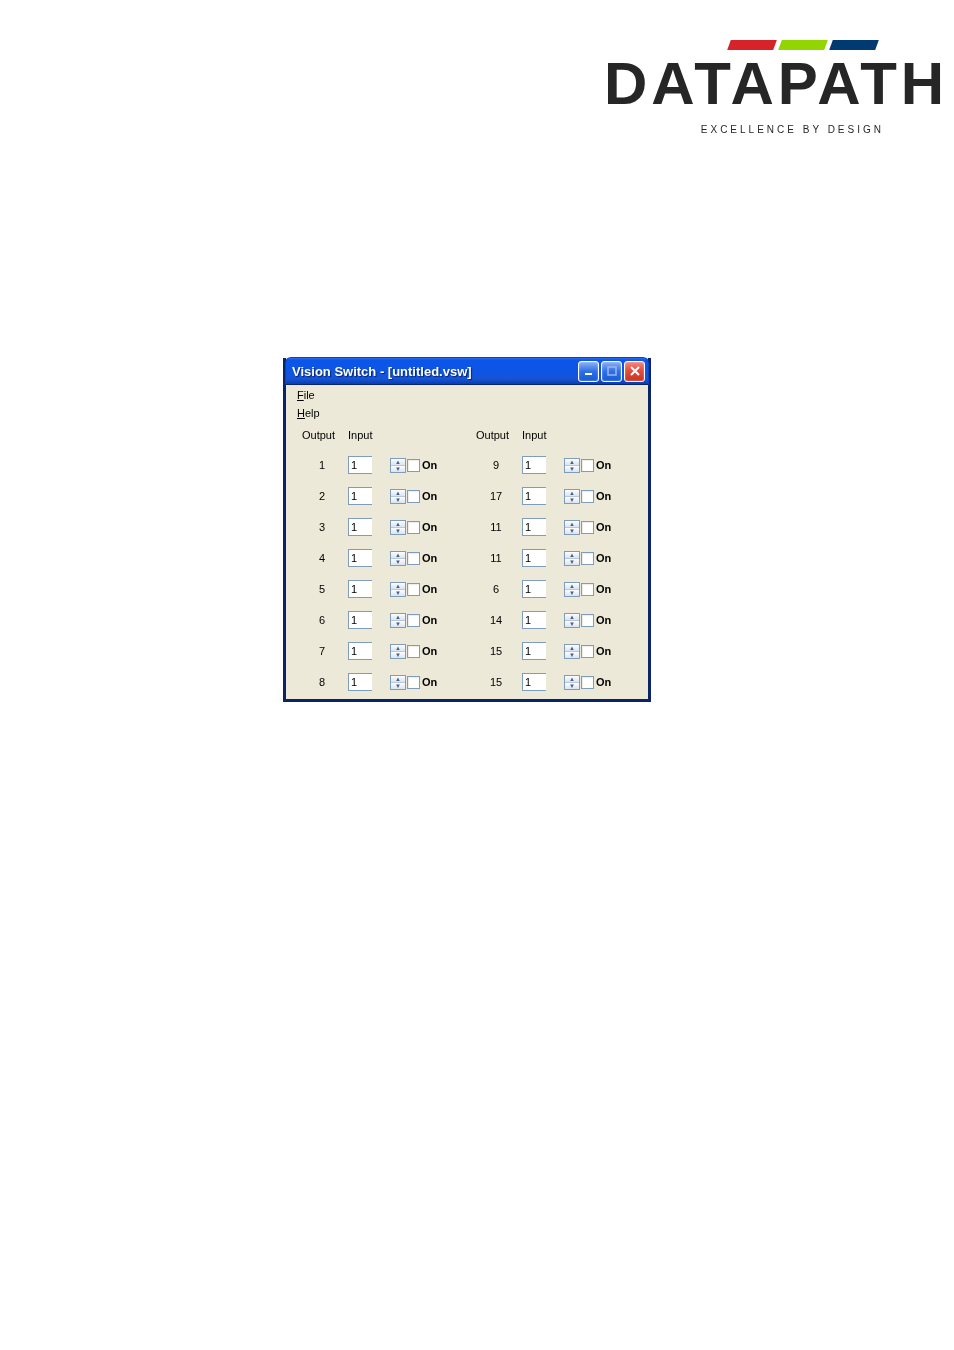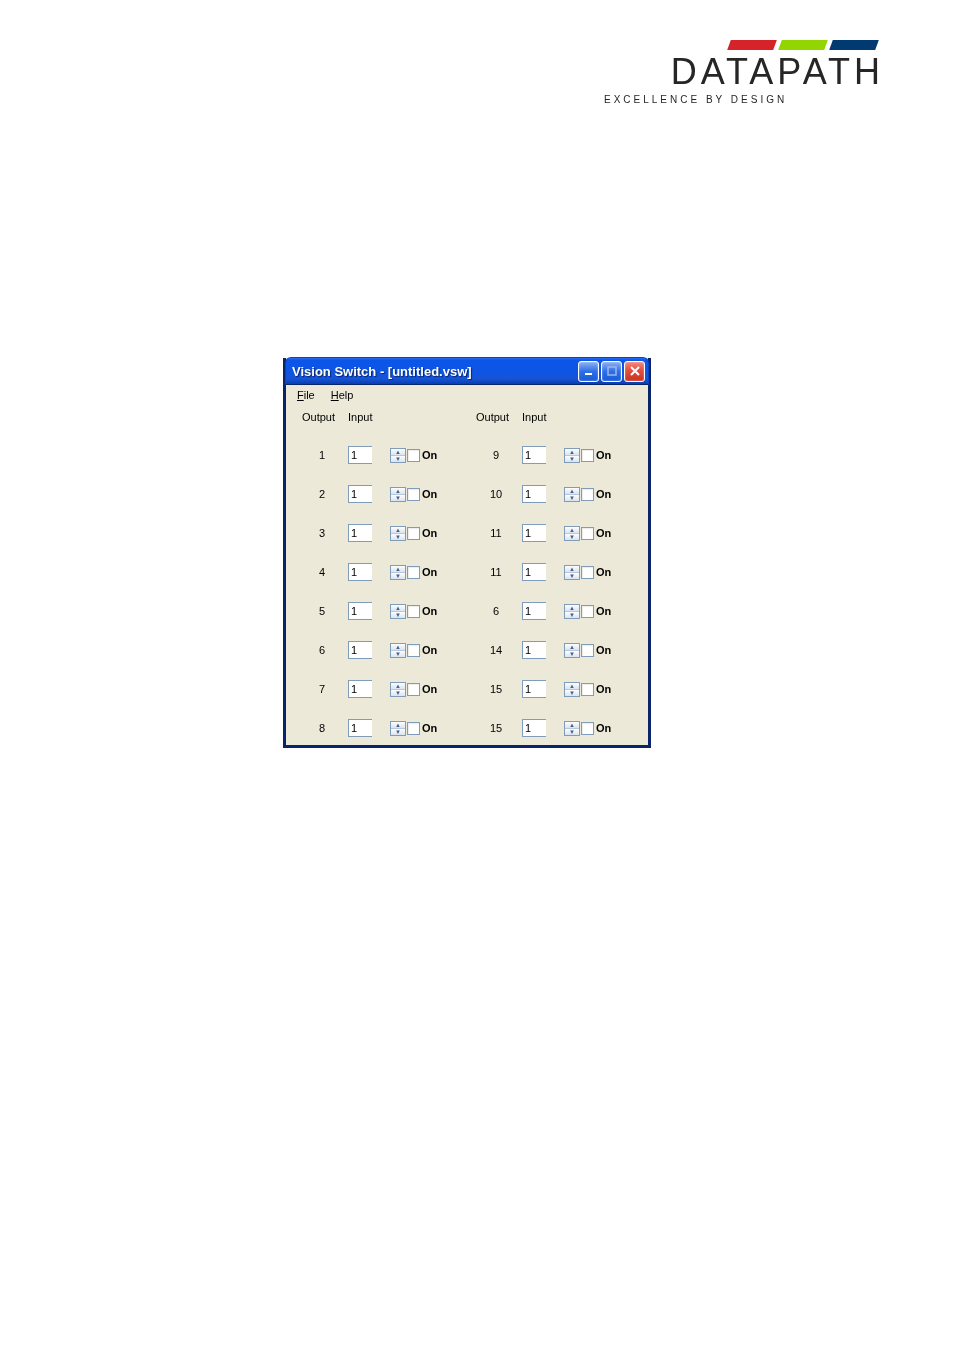--- a/index.html
+++ b/index.html
@@ -29,32 +29,32 @@
     width: 46px;
     height: 10px;
     transform: skewX(-20deg);
     margin-left: 5px;
   }
   .logo-stripe.red { background:#d6232a; }
   .logo-stripe.green { background:#93d500; }
   .logo-stripe.blue { background:#003a70; }
   .logo-text {
     font-family: Arial, sans-serif;
-    font-weight: 400;
-    font-size: 36px;
+    font-weight: 700;
+    font-size: 60px;
     letter-spacing: 4px;
     color: #262626;
     line-height: 1;
   }
   .logo-sub {
     font-size: 10px;
     letter-spacing: 3px;
     color: #262626;
-    text-align: left;
-    margin-top: 4px;
+    text-align: right;
+    margin-top: 10px;
   }
 
   .window {
     position: absolute;
     left: 283px;
     top: 358px;
     width: 368px;
     background: #ece9d8;
     border: 3px solid #0a246a;
     border-top: none;
@@ -96,36 +96,37 @@
   .win-btn.close {
     background: linear-gradient(to bottom, #f08b81 0%, #e55242 40%, #c8321f 100%);
   }
   .win-btn svg { display:block; }
 
   .menubar {
     display: flex;
     background: #ece9d8;
     padding: 2px 4px;
     gap: 2px;
+    flex-direction: column;
   }
   .menu-item {
     padding: 2px 7px;
     font-size: 11px;
     cursor: default;
   }
   .menu-item .ul { text-decoration: underline; }
 
   .client {
     padding: 6px 10px 8px 10px;
     display: flex;
   }
   .col {
     display: grid;
     grid-template-columns: 52px 42px 16px 14px 28px;
-    row-gap: 21px;
+    row-gap: 13px;
     align-items: center;
   }
   .col + .col { margin-left: 22px; }
   .hdr {
     font-size: 11px;
     color: #000;
     padding-bottom: 2px;
   }
   .hdr.output { text-align: left; padding-left: 6px;}
   .hdr.input { text-align: left; }
@@ -329,21 +330,21 @@
       <div class="spin-wrap">
           <input class="spin-input" value="1" style="">
         </div>
       <div class="spin-btns">
           <div class="spin-btn">▲</div>
           <div class="spin-btn">▼</div>
         </div>
       <div class="checkbox"></div>
       <div class="on-label">On</div>
 
-      <div class="out-label">10</div>
+      <div class="out-label">17</div>
       <div class="spin-wrap">
           <input class="spin-input" value="1" style="">
         </div>
       <div class="spin-btns">
           <div class="spin-btn">▲</div>
           <div class="spin-btn">▼</div>
         </div>
       <div class="checkbox"></div>
       <div class="on-label">On</div>
 

